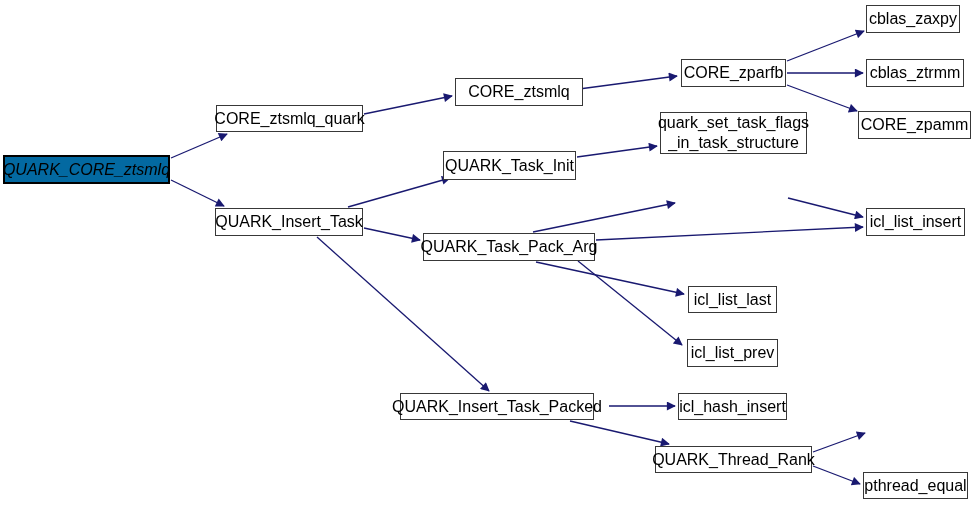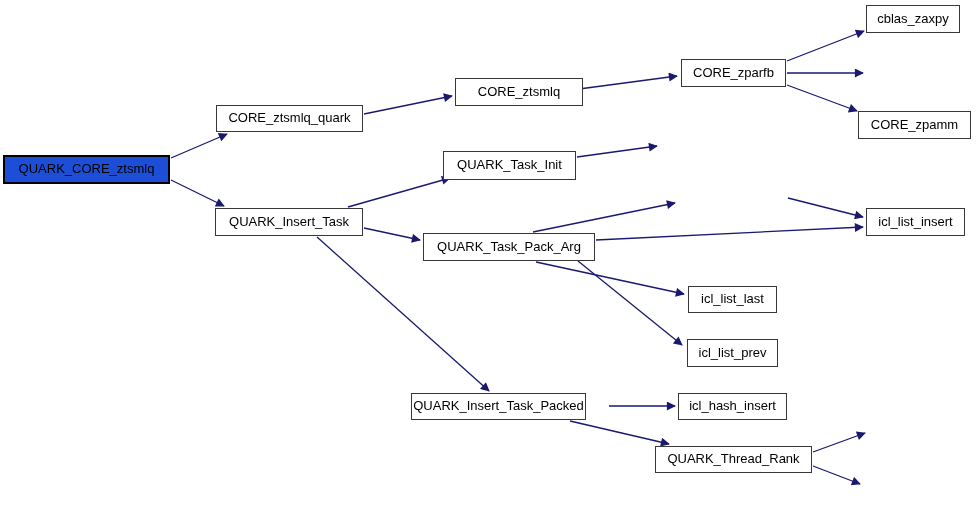--- a/index.html
+++ b/index.html
@@ -18,31 +18,32 @@
   }
   .node {
     position: absolute;
     box-sizing: border-box;
     background: #ffffff;
     border: 1.5px solid #383838;
     display: flex;
     flex-direction: column;
     align-items: center;
     justify-content: center;
-    font-size: 13px;
+    font-size: 16px;
     color: #000000;
     white-space: nowrap;
     line-height: 1.25;
     cursor: pointer;
     z-index: 2;
   }
   .node.root {
-    background: #1d4ed8;
+    background: #0369a1;
     border: 2px solid #000000;
     cursor: default;
+    font-style: italic;
   }
   .edge { stroke: #191970; stroke-width: 1.3; fill: none; }
 </style>
 </head>
 <body>
 
 <div id="canvas">
 
   <svg id="edges" width="976" height="507" viewBox="0 0 976 507">
     <defs>
@@ -85,25 +86,32 @@
   </div>
 
   <div class="node" style="left:681px;top:59px;width:105px;height:28px">
     <span>CORE_zparfb</span>
   </div>
 
   <div class="node" style="left:866px;top:5px;width:94px;height:28px">
     <span>cblas_zaxpy</span>
   </div>
 
+  <div class="node" style="left:866px;top:59px;width:98px;height:28px">
+    <span>cblas_ztrmm</span>
+  </div>
 
   <div class="node" style="left:858px;top:111px;width:113px;height:28px">
     <span>CORE_zpamm</span>
   </div>
 
+  <div class="node" style="left:660px;top:112px;width:147px;height:42px">
+    <span>quark_set_task_flags</span>
+    <span>_in_task_structure</span>
+  </div>
 
   <div class="node" style="left:443px;top:151px;width:133px;height:29px">
     <span>QUARK_Task_Init</span>
   </div>
 
   <div class="node" style="left:215px;top:208px;width:148px;height:28px">
     <span>QUARK_Insert_Task</span>
   </div>
 
   <div class="node" style="left:423px;top:233px;width:172px;height:28px">
@@ -116,27 +124,30 @@
   </div>
 
   <div class="node" style="left:688px;top:286px;width:89px;height:27px">
     <span>icl_list_last</span>
   </div>
 
   <div class="node" style="left:687px;top:339px;width:91px;height:28px">
     <span>icl_list_prev</span>
   </div>
 
-  <div class="node" style="left:411px;top:393px;width:175px;height:27px">
+  <div class="node" style="left:400px;top:393px;width:194px;height:27px">
     <span>QUARK_Insert_Task_Packed</span>
   </div>
 
   <div class="node" style="left:678px;top:393px;width:109px;height:27px">
     <span>icl_hash_insert</span>
   </div>
 
   <div class="node" style="left:655px;top:446px;width:157px;height:27px">
     <span>QUARK_Thread_Rank</span>
   </div>
 
 
+  <div class="node" style="left:863px;top:472px;width:105px;height:27px">
+    <span>pthread_equal</span>
+  </div>
 
 </div>
 
 </body></html>

